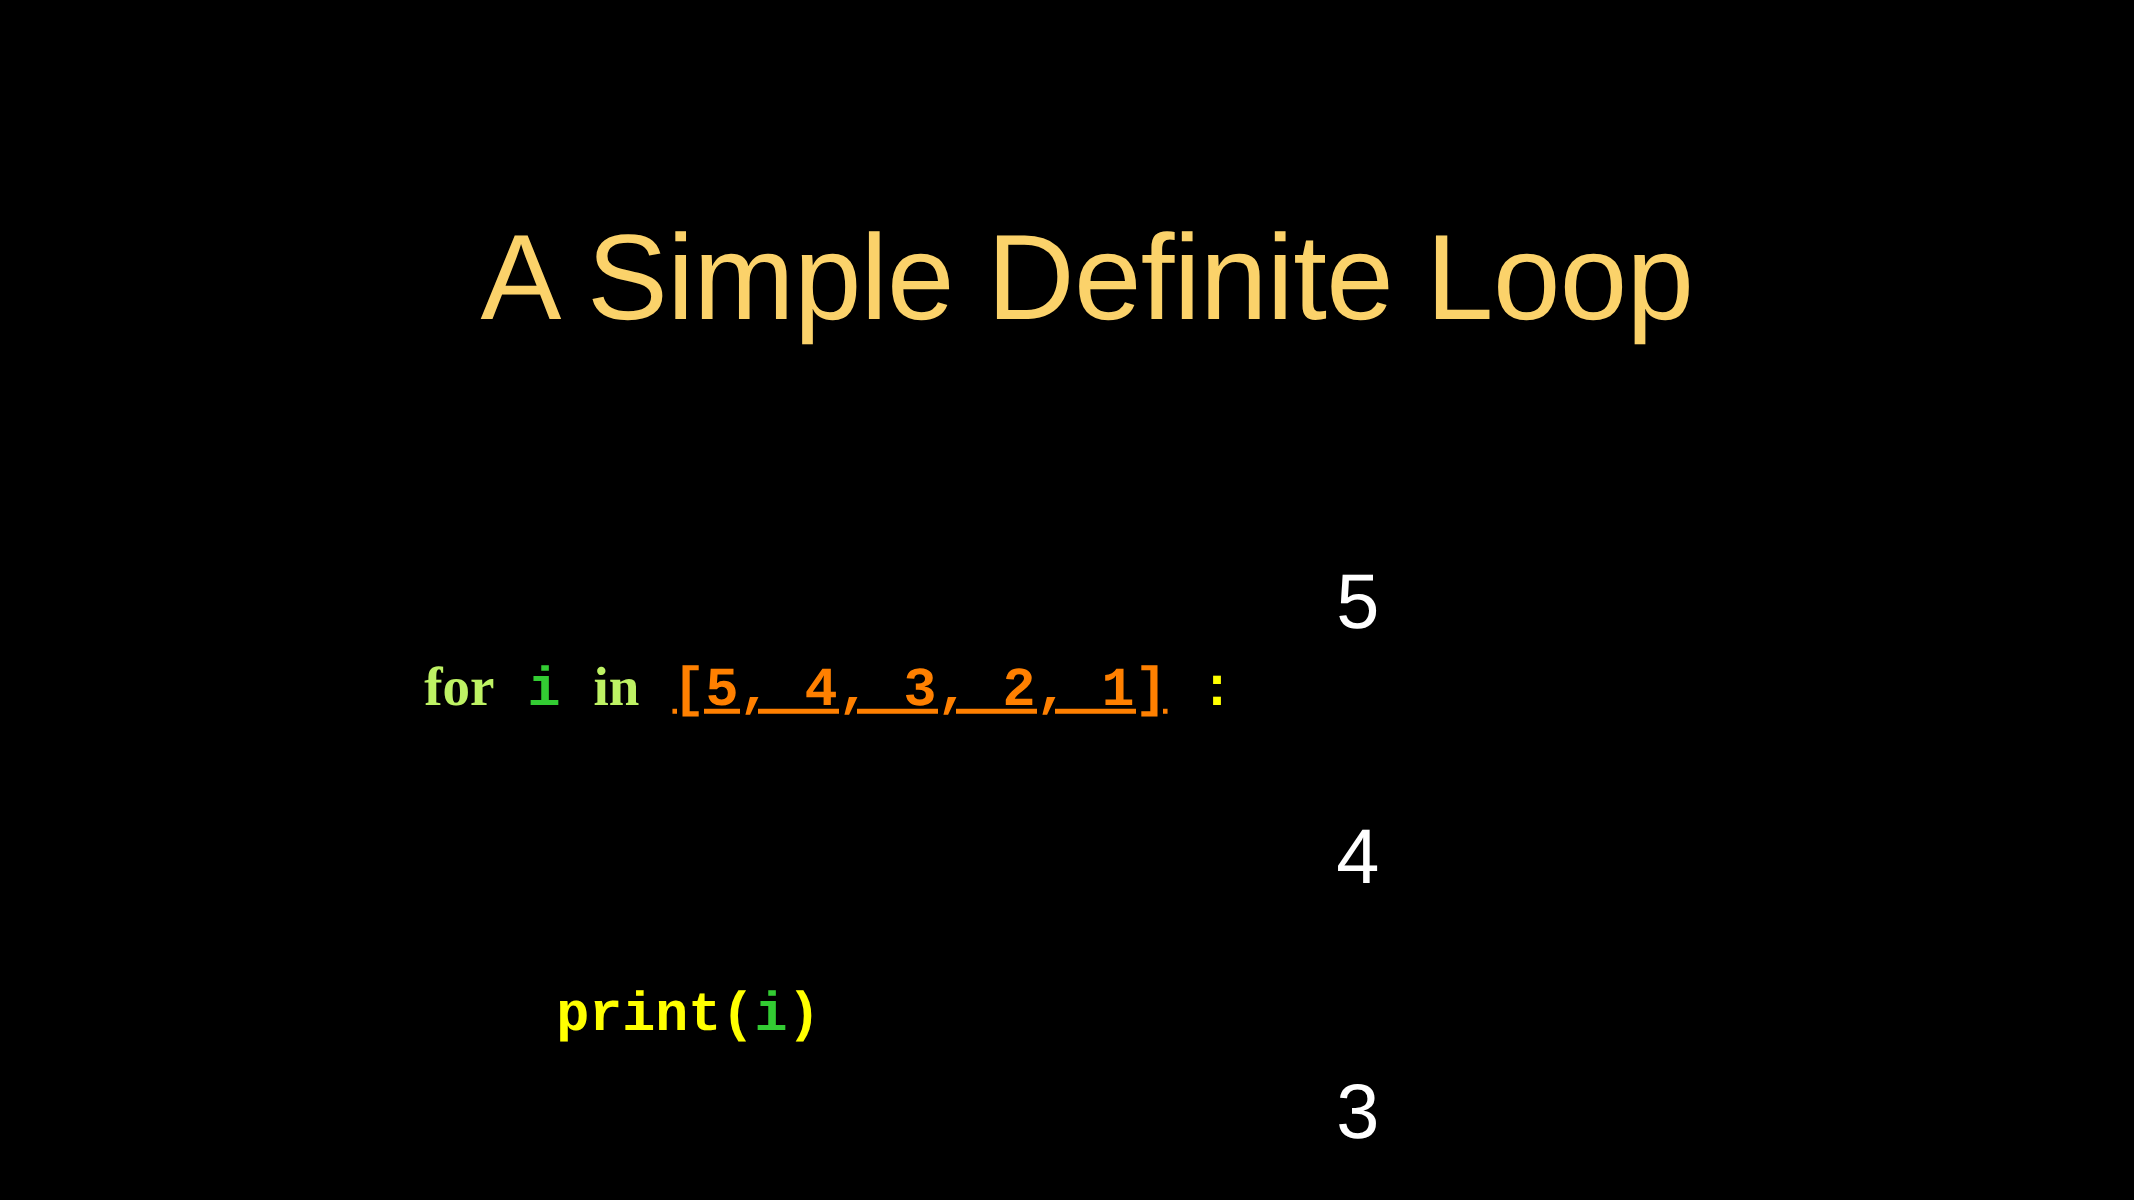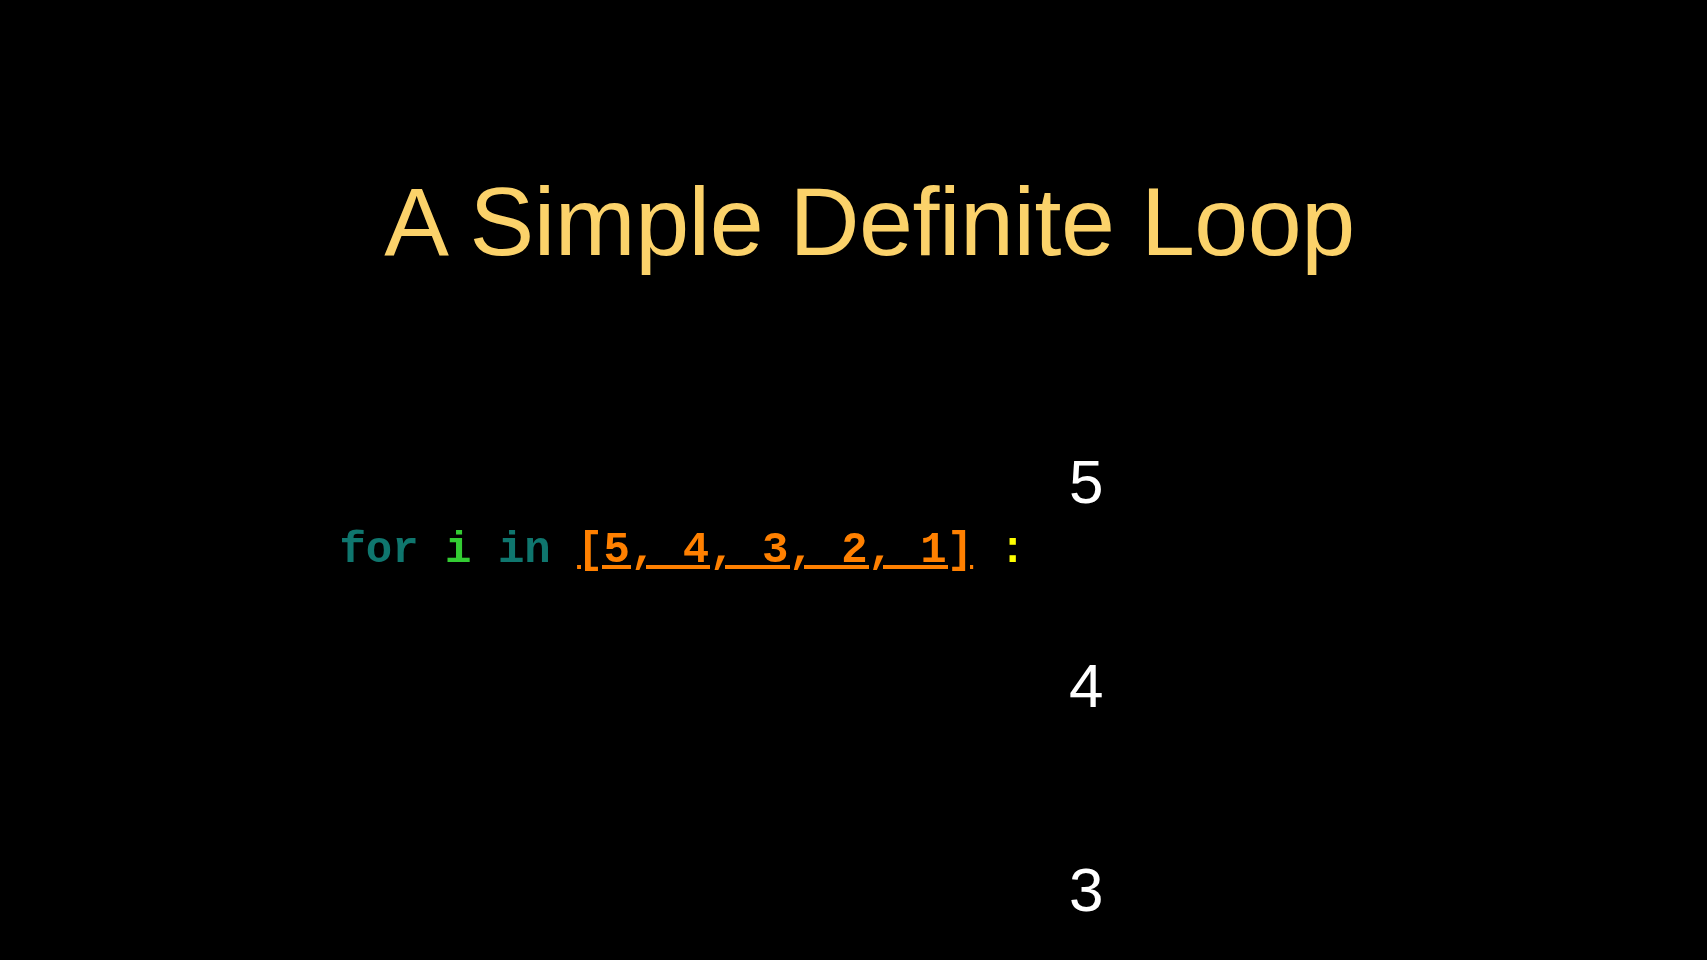--- a/index.html
+++ b/index.html
@@ -46,21 +46,21 @@
     font-family: "Liberation Mono", "DejaVu Sans Mono", monospace;
     font-weight: bold;
     font-size: 44px;
     line-height: 52px;
     white-space: pre;
     letter-spacing: 0px;
   }
   .code-line {
     white-space: pre;
   }
-  .tok-kw      { color: #0f766e; }
+  .tok-kw      { color: #bef264; font-family: Liberation Serif, serif; }
   .tok-var     { color: #33cc33; }
   .tok-num     { color: #ff8000; text-decoration: underline; }
   .tok-plain   { color: #ffff00; }
   .tok-paren-y { color: #ffff00; }
 
   
   #output-column {
     position: absolute;
     left: 1069px;
     top: 312px;
@@ -81,20 +81,23 @@
 <body>
 
 <div id="slide">
 
   <h1 id="slide-title">A Simple Definite Loop</h1>
 
   <div id="code-block">
     <div class="code-line">
       <span class="tok-kw">for</span><span class="tok-plain"> </span><span class="tok-var">i</span><span class="tok-plain"> </span><span class="tok-kw">in</span><span class="tok-plain"> </span><span class="tok-num">[5, 4, 3, 2, 1]</span><span class="tok-plain"> :</span>
     </div>
+    <div class="code-line">
+      <span class="tok-plain">    </span><span class="tok-plain">print</span><span class="tok-paren-y">(</span><span class="tok-var">i</span><span class="tok-paren-y">)</span>
+    </div>
     
   </div>
 
   <div id="output-column">
     <span class="output-line">5</span>
     <span class="output-line">4</span>
     <span class="output-line">3</span>
     
     
     

